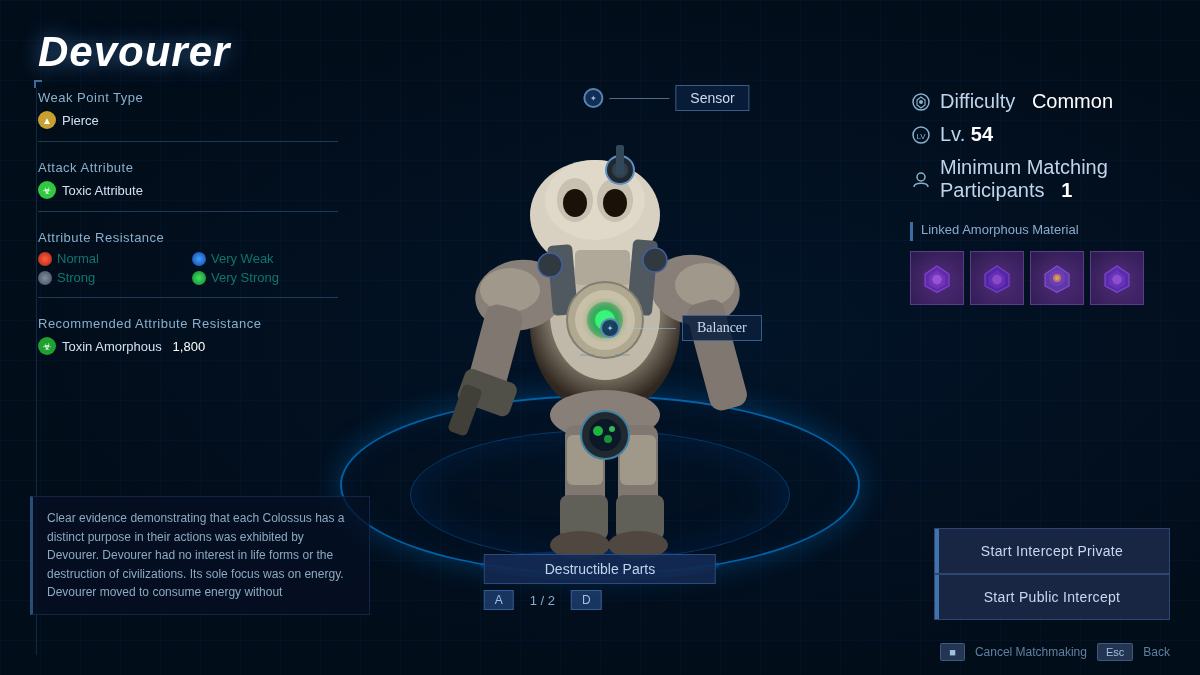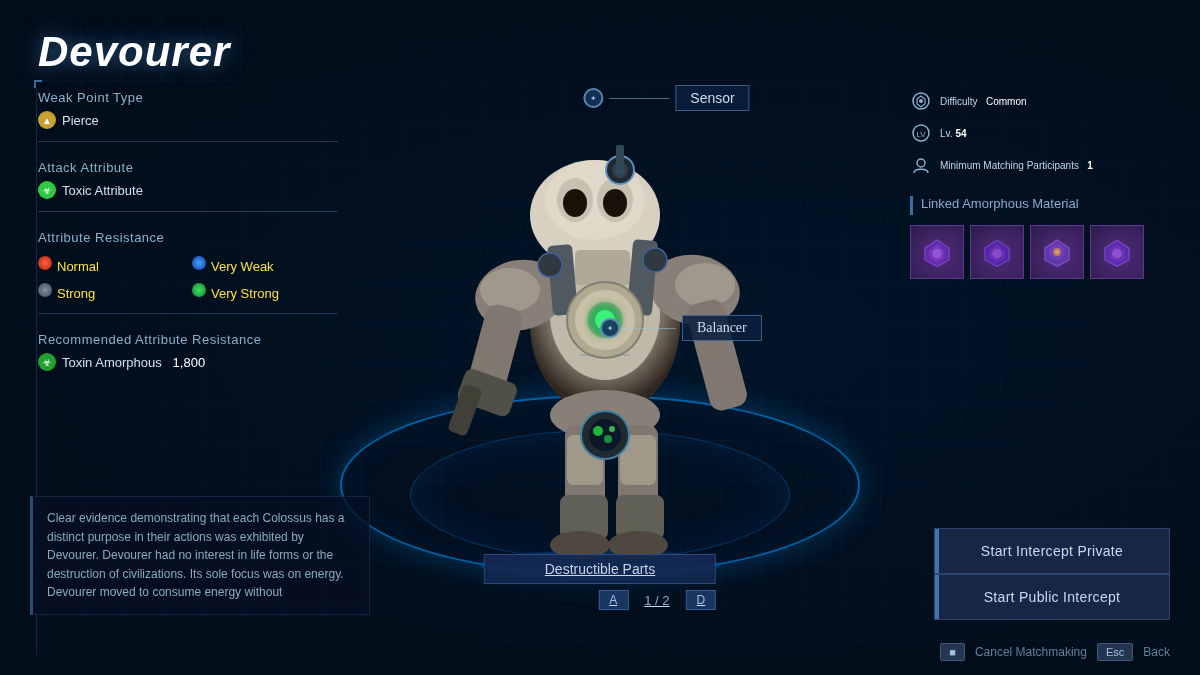--- a/index.html
+++ b/index.html
@@ -110,22 +110,21 @@
       flex-shrink: 0;
     }
 
     .res-dot.red { background: radial-gradient(circle, #ff6040, #aa2010); }
     .res-dot.blue { background: radial-gradient(circle, #40a0ff, #1040a0); }
     .res-dot.gray { background: radial-gradient(circle, #8090a0, #404858); }
     .res-dot.green { background: radial-gradient(circle, #40e060, #108030); }
 
     .res-label {
       font-size: 13px;
-      color: #fde047;
-      margin-top: 8px;
+      color: #0f766e;
     }
 
     .divider-line {
       width: 100%;
       height: 1px;
       background: rgba(100, 160, 220, 0.3);
       margin: 12px 0;
     }
 
     
@@ -242,23 +241,22 @@
     }
 
     
     .parts-bar {
       position: absolute;
       bottom: 65px;
       left: 50%;
       transform: translateX(-50%);
       display: flex;
       flex-direction: column;
-      align-items: flex-end;
+      align-items: flex-start;
       gap: 6px;
-      text-decoration: underline;
     }
 
     .parts-label-bar {
       background: rgba(20, 40, 80, 0.9);
       border: 1px solid rgba(80, 130, 200, 0.4);
       padding: 6px 60px;
       font-size: 14px;
       color: #c0d4ec;
       text-align: center;
       min-width: 220px;
@@ -300,21 +298,21 @@
       width: 22px;
       height: 22px;
       display: flex;
       align-items: center;
       justify-content: center;
       font-size: 14px;
       flex-shrink: 0;
     }
 
     .info-text {
-      font-size: 10px;
+      font-size: 20px;
       color: #c0d4ec;
     }
 
     .linked-section {
       margin-top: 20px;
     }
 
     .linked-title {
       font-size: 13px;
       color: #8aabcc;

